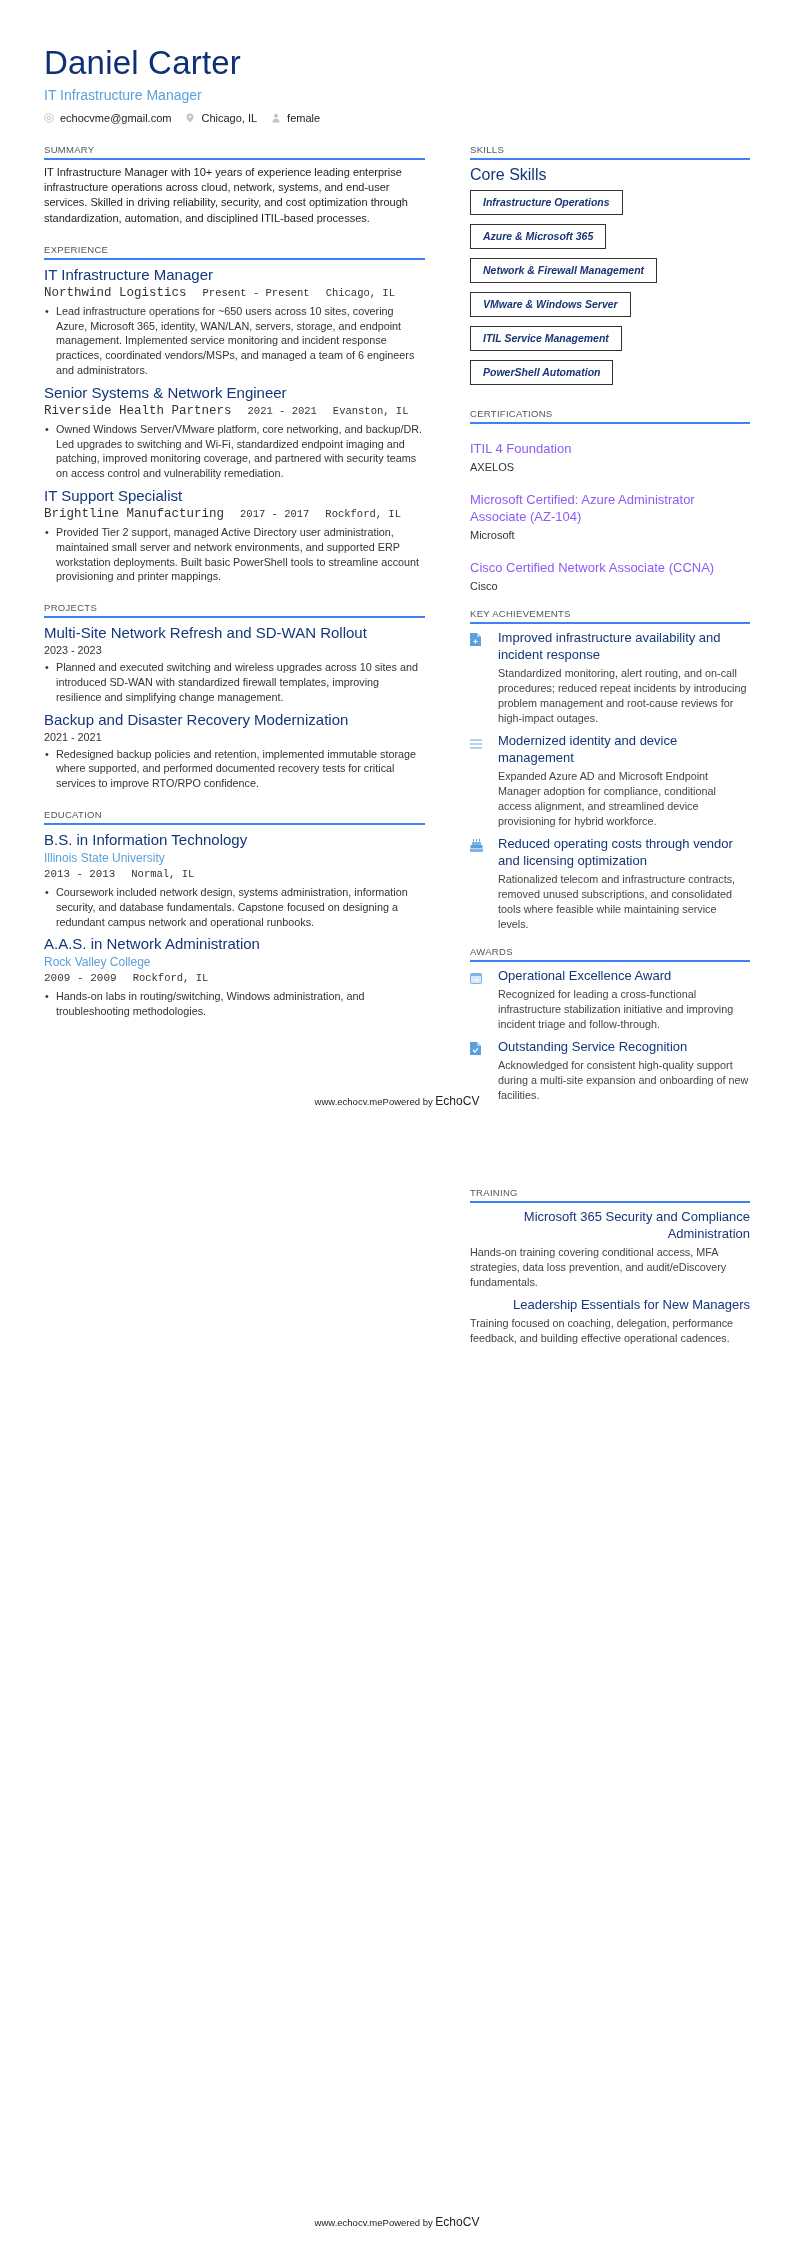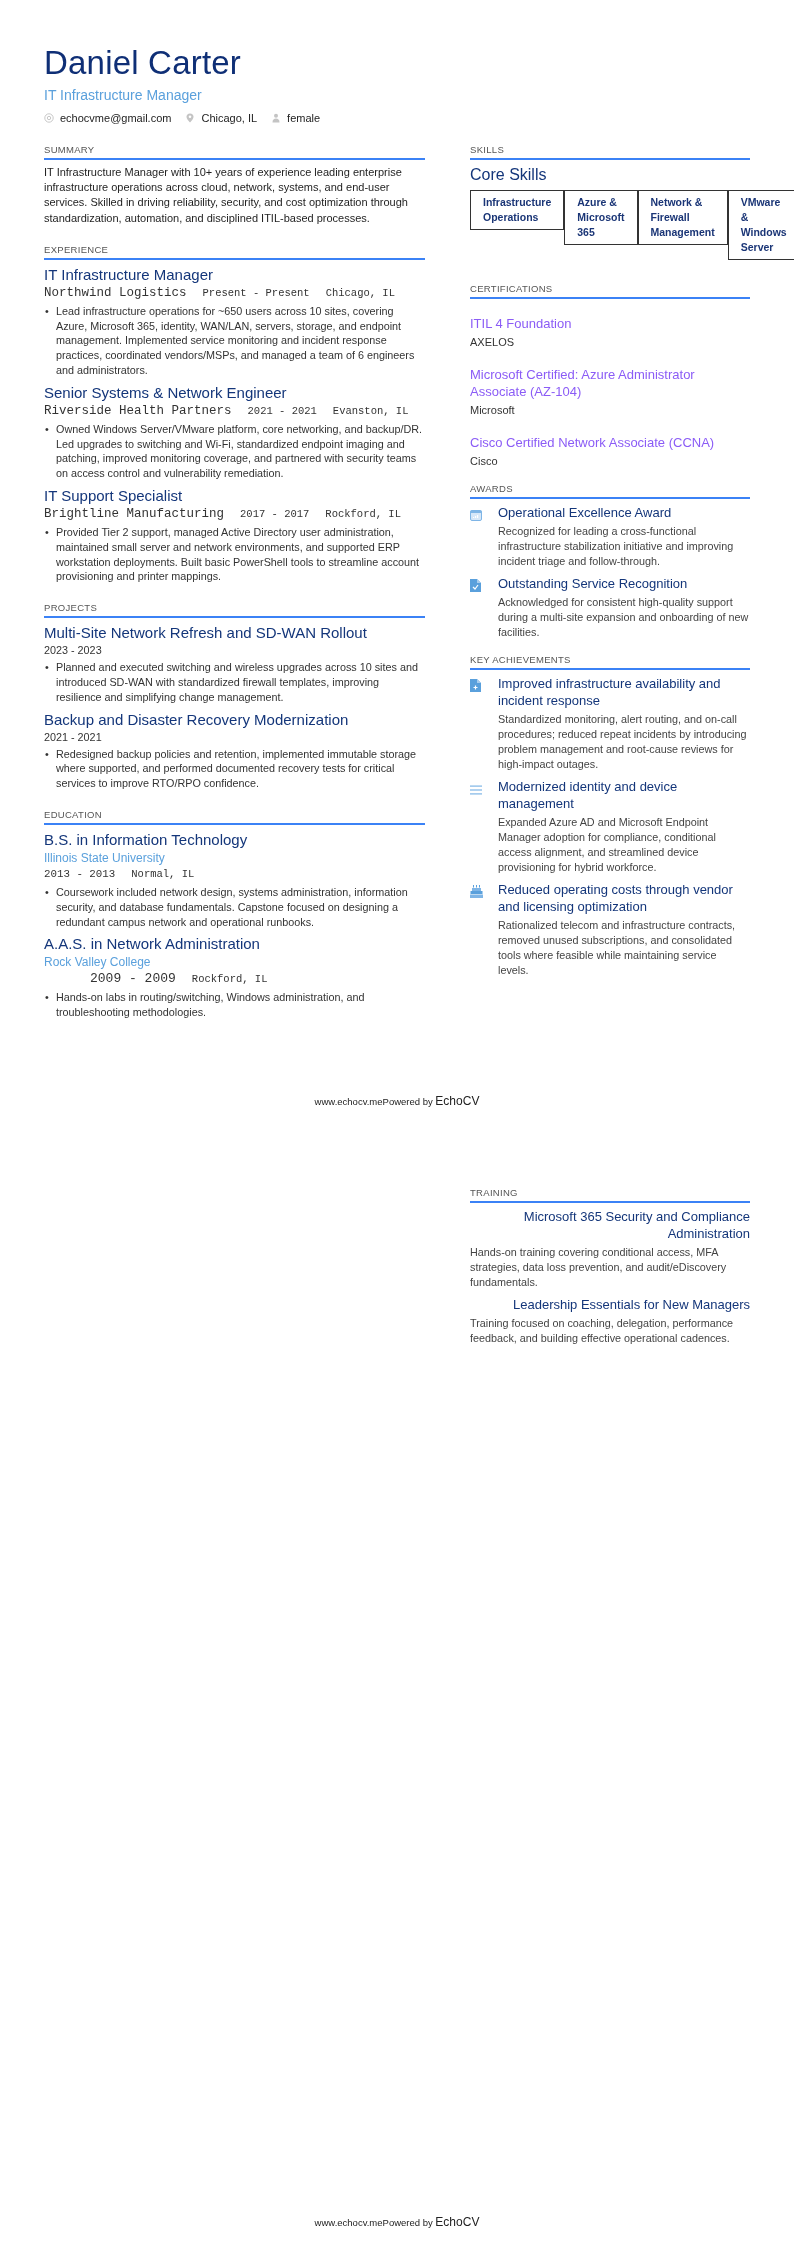--- a/index.html
+++ b/index.html
@@ -38,21 +38,21 @@
     .meta .dates { font-size: 10.5px; margin-right: 16px; }
     .meta .loc { font-size: 10.5px; }
     .sub-org { font-size: 12px; color: #5aa0dc; line-height: 16px; }
     .bullets { list-style: none; margin-top: 2px; }
     .bullets li { position: relative; padding-left: 12px; font-size: 10.8px; line-height: 14.8px; color: #333; }
     .bullets li::before { content: "•"; position: absolute; left: 1px; top: 0; color: #333; }
     .dateline { font-size: 10.8px; color: #333; line-height: 15px; }
 
     .core-title { font-size: 16px; color: #14367a; margin-bottom: 5px; line-height: 20px; }
     .chip { display: inline-block; border: 1px solid #333; padding: 4px 12px; font-size: 10.5px; font-weight: 700; color: #1a3576; margin-bottom: 9px; line-height: 15px; }
-    .chips { display: flex; flex-direction: row; align-items: flex-start; }
+    .chips { display: flex; flex-direction: column; align-items: flex-start; font-style: italic; }
 
     .cert-name { font-size: 13px; color: #8b5cf6; line-height: 17px; margin-top: 16px; }
     .cert-issuer { font-size: 11px; color: #333; line-height: 15px; margin-top: 3px; margin-bottom: 4px; }
 
     .award { display: flex; margin-bottom: 6px; }
     .award-icon { width: 28px; flex: 0 0 28px; padding-top: 3px; }
     .award-body { flex: 1; }
     .award-title { font-size: 13px; color: #14367a; line-height: 17px; }
     .award-desc { font-size: 10.8px; color: #444; line-height: 15px; margin-top: 3px; }
 
@@ -180,21 +180,21 @@
         </div>
         <ul class="bullets">
           <li>Coursework included network design, systems administration, information security, and database fundamentals. Capstone focused on designing a redundant campus network and operational runbooks.</li>
         </ul>
       </div>
 
       <div class="item">
         <div class="item-title">A.A.S. in Network Administration</div>
         <div class="sub-org">Rock Valley College</div>
         <div class="meta">
-          <span class="dates" style="font-size:13px;margin-left:46px;">2009 - 2009</span>
+          <span class="dates" style="font-size:11px;">2009 - 2009</span>
           <span class="loc">Rockford, IL</span>
         </div>
         <ul class="bullets">
           <li>Hands-on labs in routing/switching, Windows administration, and troubleshooting methodologies.</li>
         </ul>
       </div>
     </div>
   </div>
 
   <div class="rightcol">
@@ -216,54 +216,20 @@
       <div class="sec-head">Certifications</div>
       <div class="cert-name">ITIL 4 Foundation</div>
       <div class="cert-issuer">AXELOS</div>
       <div class="cert-name">Microsoft Certified: Azure Administrator Associate (AZ-104)</div>
       <div class="cert-issuer">Microsoft</div>
       <div class="cert-name">Cisco Certified Network Associate (CCNA)</div>
       <div class="cert-issuer">Cisco</div>
     </div>
 
     <div class="section" style="margin-top:14px;">
-      <div class="sec-head">Awards</div>
-
-      <div class="award">
-        <div class="award-icon">
-          <svg width="12" height="12" viewBox="0 0 12 12">
-              <rect x="0.5" y="1.5" width="11" height="10" rx="1.5" fill="#d6e7f8" stroke="#7fb5e6" stroke-width="1"></rect>
-              <rect x="0.5" y="1.5" width="11" height="2.5" fill="#7fb5e6"></rect>
-              <rect x="5" y="7" width="1.2" height="2" fill="#fff"></rect>
-              <rect x="7" y="6" width="1.2" height="3" fill="#fff"></rect>
-              <rect x="3" y="8" width="1.2" height="1" fill="#fff"></rect>
-            </svg>
-        </div>
-        <div class="award-body">
-          <div class="award-title">Operational Excellence Award</div>
-          <div class="award-desc">Recognized for leading a cross-functional infrastructure stabilization initiative and improving incident triage and follow-through.</div>
-        </div>
-      </div>
-
-      <div class="award">
-        <div class="award-icon">
-          <svg width="11" height="13" viewBox="0 0 11 13">
-              <path d="M0 0 H7 L11 4 V13 H0 Z" fill="#5aa0dc"></path>
-              <path d="M7 0 V4 H11" fill="#a9cdee"></path>
-              <path d="M3 8 L5 10 L8 6" stroke="#fff" stroke-width="1.2" fill="none"></path>
-            </svg>
-        </div>
-        <div class="award-body">
-          <div class="award-title">Outstanding Service Recognition</div>
-          <div class="award-desc">Acknowledged for consistent high-quality support during a multi-site expansion and onboarding of new facilities.</div>
-        </div>
-      </div>
-    </div>
-
-    <div class="section" style="margin-top:14px;">
       <div class="sec-head">Key Achievements</div>
 
       <div class="award">
         <div class="award-icon">
           <svg width="11" height="13" viewBox="0 0 11 13">
               <path d="M0 0 H7 L11 4 V13 H0 Z" fill="#5aa0dc"></path>
               <path d="M7 0 V4 H11" fill="#a9cdee"></path>
               <path d="M5.5 6.5 V10.5 M3.5 8.5 H7.5" stroke="#fff" stroke-width="1.2"></path>
             </svg>
         </div>
@@ -294,20 +260,54 @@
               <rect x="6" y="0" width="1" height="2.5" fill="#5aa0dc"></rect>
               <rect x="9" y="0" width="1" height="2.5" fill="#5aa0dc"></rect>
               <rect x="2" y="3" width="9" height="3" fill="#7fb5e6"></rect>
               <rect x="0.5" y="6" width="12" height="3" fill="#5aa0dc"></rect>
               <rect x="0" y="9.5" width="13" height="3.5" fill="#7fb5e6"></rect>
             </svg>
         </div>
         <div class="award-body">
           <div class="award-title">Reduced operating costs through vendor and licensing optimization</div>
           <div class="award-desc">Rationalized telecom and infrastructure contracts, removed unused subscriptions, and consolidated tools where feasible while maintaining service levels.</div>
+        </div>
+      </div>
+    </div>
+
+    <div class="section" style="margin-top:14px;">
+      <div class="sec-head">Awards</div>
+
+      <div class="award">
+        <div class="award-icon">
+          <svg width="12" height="12" viewBox="0 0 12 12">
+              <rect x="0.5" y="1.5" width="11" height="10" rx="1.5" fill="#d6e7f8" stroke="#7fb5e6" stroke-width="1"></rect>
+              <rect x="0.5" y="1.5" width="11" height="2.5" fill="#7fb5e6"></rect>
+              <rect x="5" y="7" width="1.2" height="2" fill="#fff"></rect>
+              <rect x="7" y="6" width="1.2" height="3" fill="#fff"></rect>
+              <rect x="3" y="8" width="1.2" height="1" fill="#fff"></rect>
+            </svg>
+        </div>
+        <div class="award-body">
+          <div class="award-title">Operational Excellence Award</div>
+          <div class="award-desc">Recognized for leading a cross-functional infrastructure stabilization initiative and improving incident triage and follow-through.</div>
+        </div>
+      </div>
+
+      <div class="award">
+        <div class="award-icon">
+          <svg width="11" height="13" viewBox="0 0 11 13">
+              <path d="M0 0 H7 L11 4 V13 H0 Z" fill="#5aa0dc"></path>
+              <path d="M7 0 V4 H11" fill="#a9cdee"></path>
+              <path d="M3 8 L5 10 L8 6" stroke="#fff" stroke-width="1.2" fill="none"></path>
+            </svg>
+        </div>
+        <div class="award-body">
+          <div class="award-title">Outstanding Service Recognition</div>
+          <div class="award-desc">Acknowledged for consistent high-quality support during a multi-site expansion and onboarding of new facilities.</div>
         </div>
       </div>
     </div>
   </div>
 
   <div class="footer" style="top:1094px;">
     <span>www.echocv.me</span>
     <span>
       <span>Powered by</span>
       <span class="brand">EchoCV</span>

